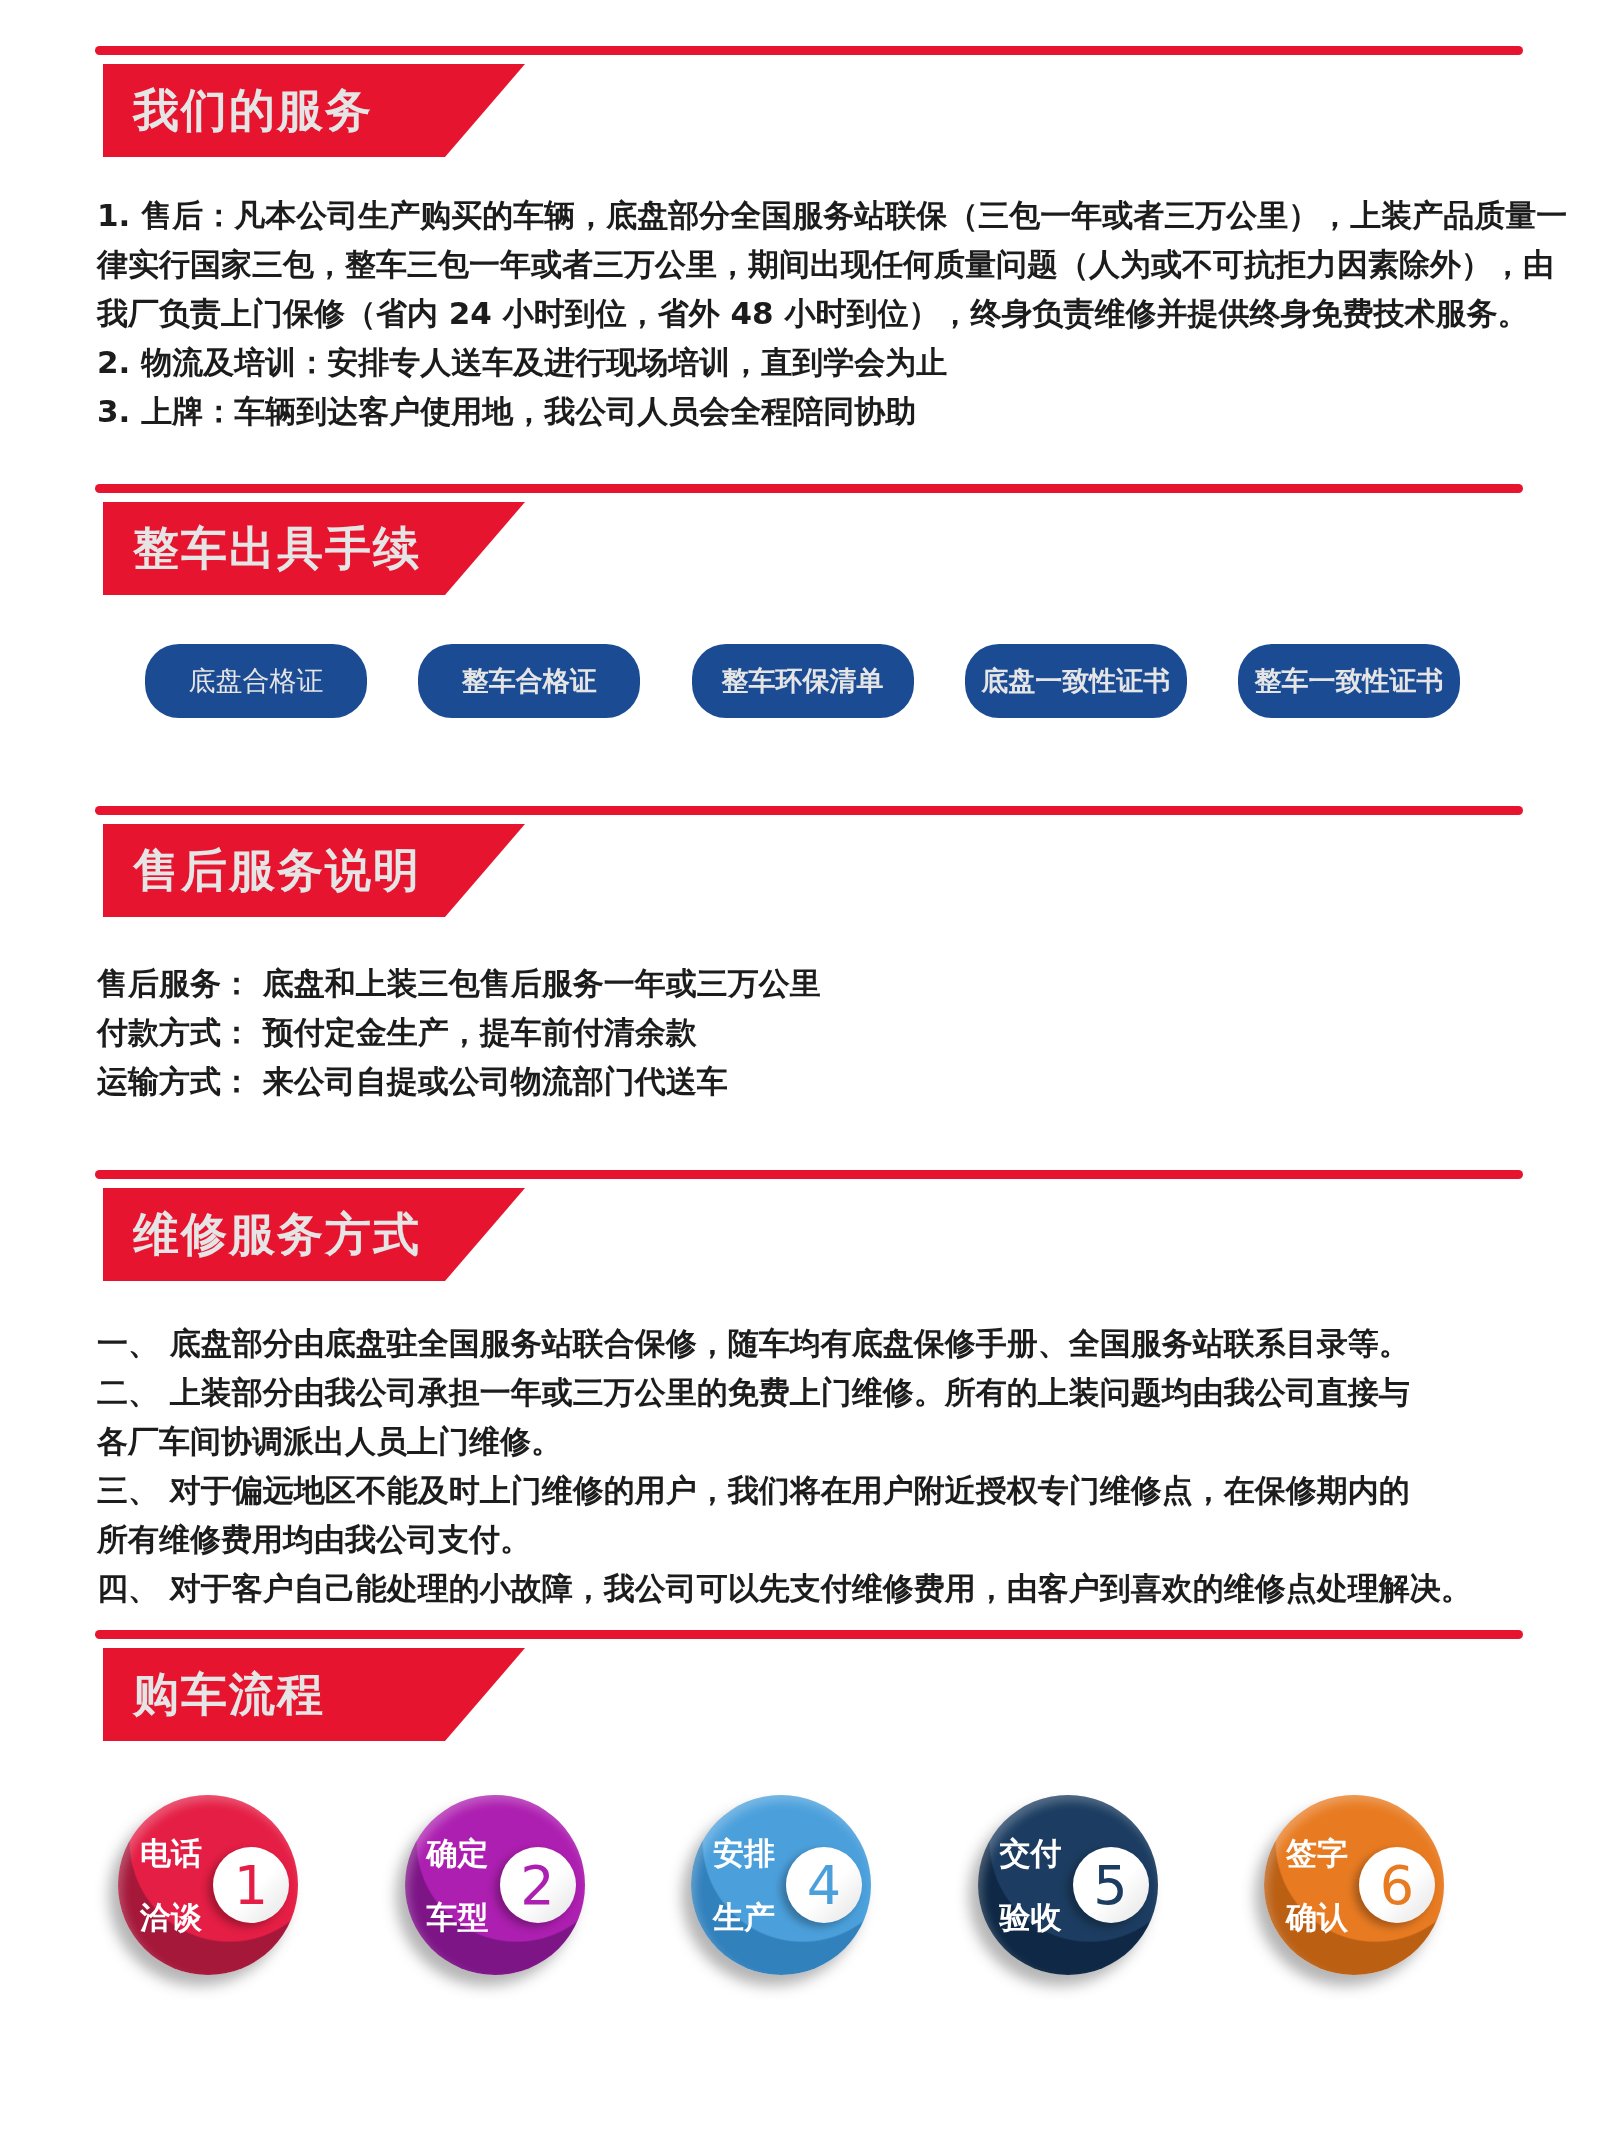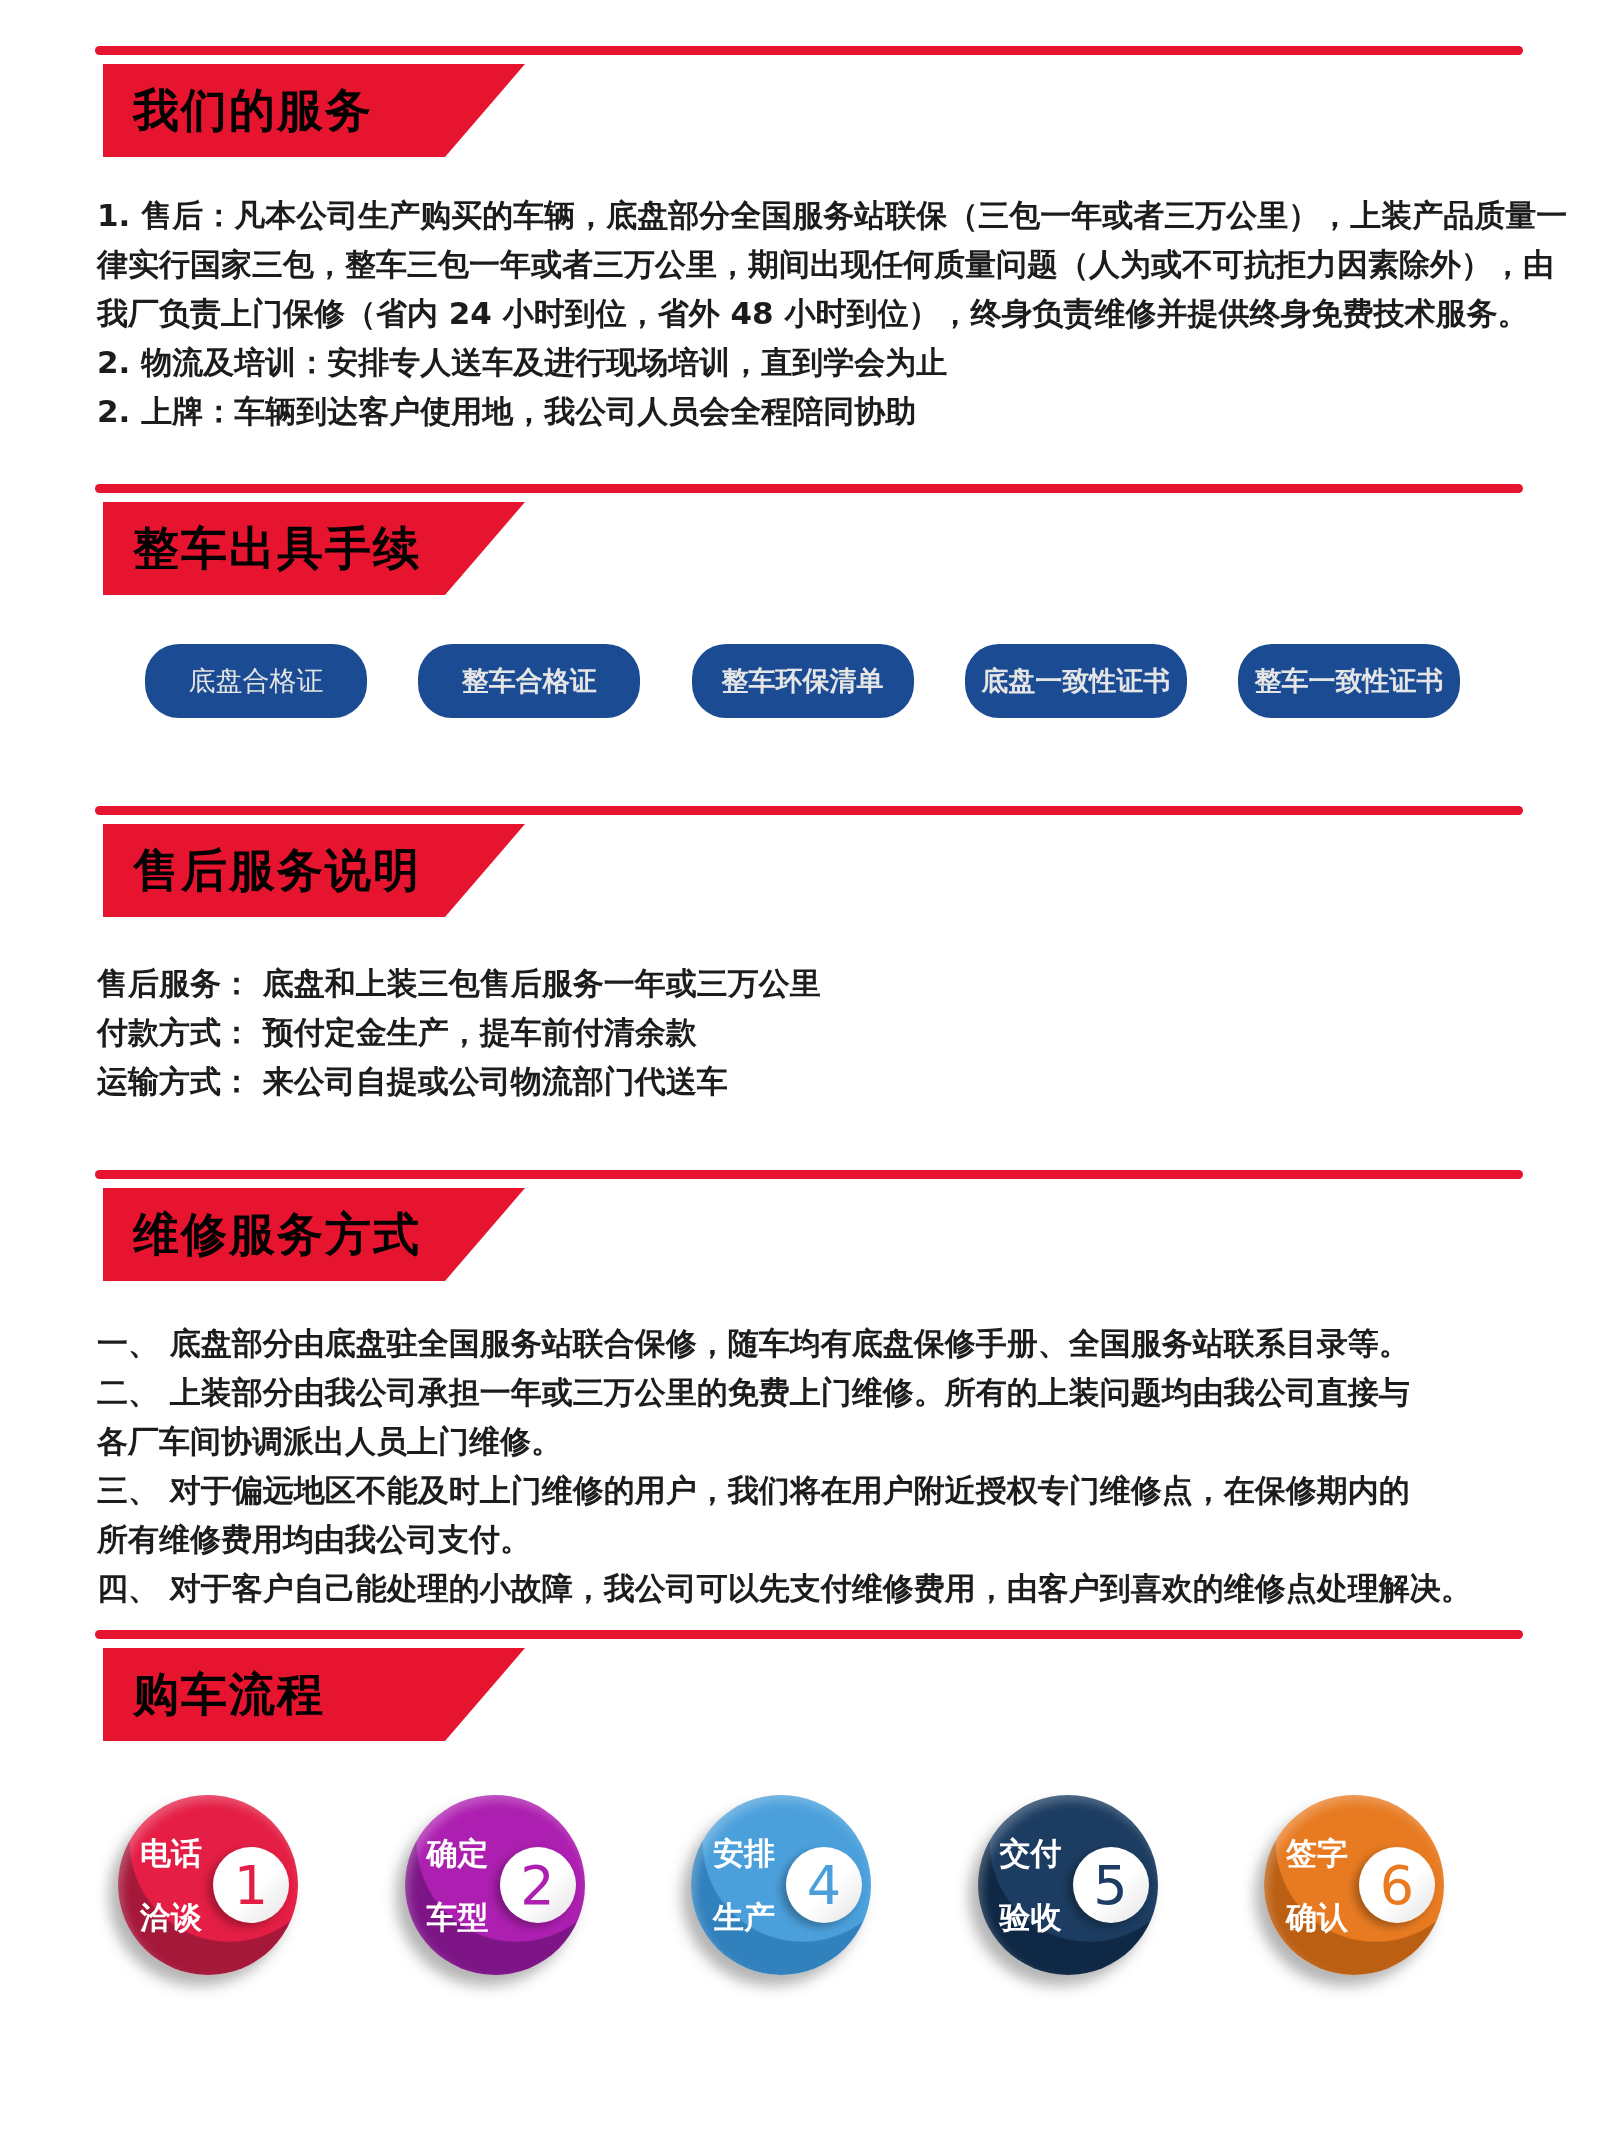--- a/index.html
+++ b/index.html
@@ -18,21 +18,21 @@
 
   
   .banner{
     margin-top:9px;margin-left:103px;
     width:422px;height:93px;
     background:var(--red);
     clip-path:polygon(0 0,100% 0,calc(100% - 80px) 100%,0 100%);
     display:flex;align-items:center;
   }
   .banner .banner-title{
-    color:#000000;font-size:46px;font-weight:700;
+    color:#e5e5e5;font-size:46px;font-weight:700;
     padding-left:30px;letter-spacing:2px;white-space:nowrap;
   }
 
   
   .para{margin-left:97px;margin-right:120px;}
   .para .line{
     font-size:31px;line-height:49px;font-weight:700;
     color:#1c1c1c;white-space:nowrap;
   }
 
@@ -91,21 +91,21 @@
   <section>
     <div class="bar"></div>
     <div class="banner">
       <span class="banner-title">我们的服务</span>
     </div>
     <div class="para para-s1">
       <div class="line">1. 售后：凡本公司生产购买的车辆，底盘部分全国服务站联保（三包一年或者三万公里），上装产品质量一</div>
       <div class="line">律实行国家三包，整车三包一年或者三万公里，期间出现任何质量问题（人为或不可抗拒力因素除外），由</div>
       <div class="line">我厂负责上门保修（省内 24 小时到位，省外 48 小时到位），终身负责维修并提供终身免费技术服务。</div>
       <div class="line">2. 物流及培训：安排专人送车及进行现场培训，直到学会为止</div>
-      <div class="line">2. 上牌：车辆到达客户使用地，我公司人员会全程陪同协助</div>
+      <div class="line">3. 上牌：车辆到达客户使用地，我公司人员会全程陪同协助</div>
     </div>
   </section>
 
   <section class="mt-s2">
     <div class="bar"></div>
     <div class="banner">
       <span class="banner-title">整车出具手续</span>
     </div>
     <div class="pill-row pill-row-1">
       <div class="pill">底盘合格证</div>

